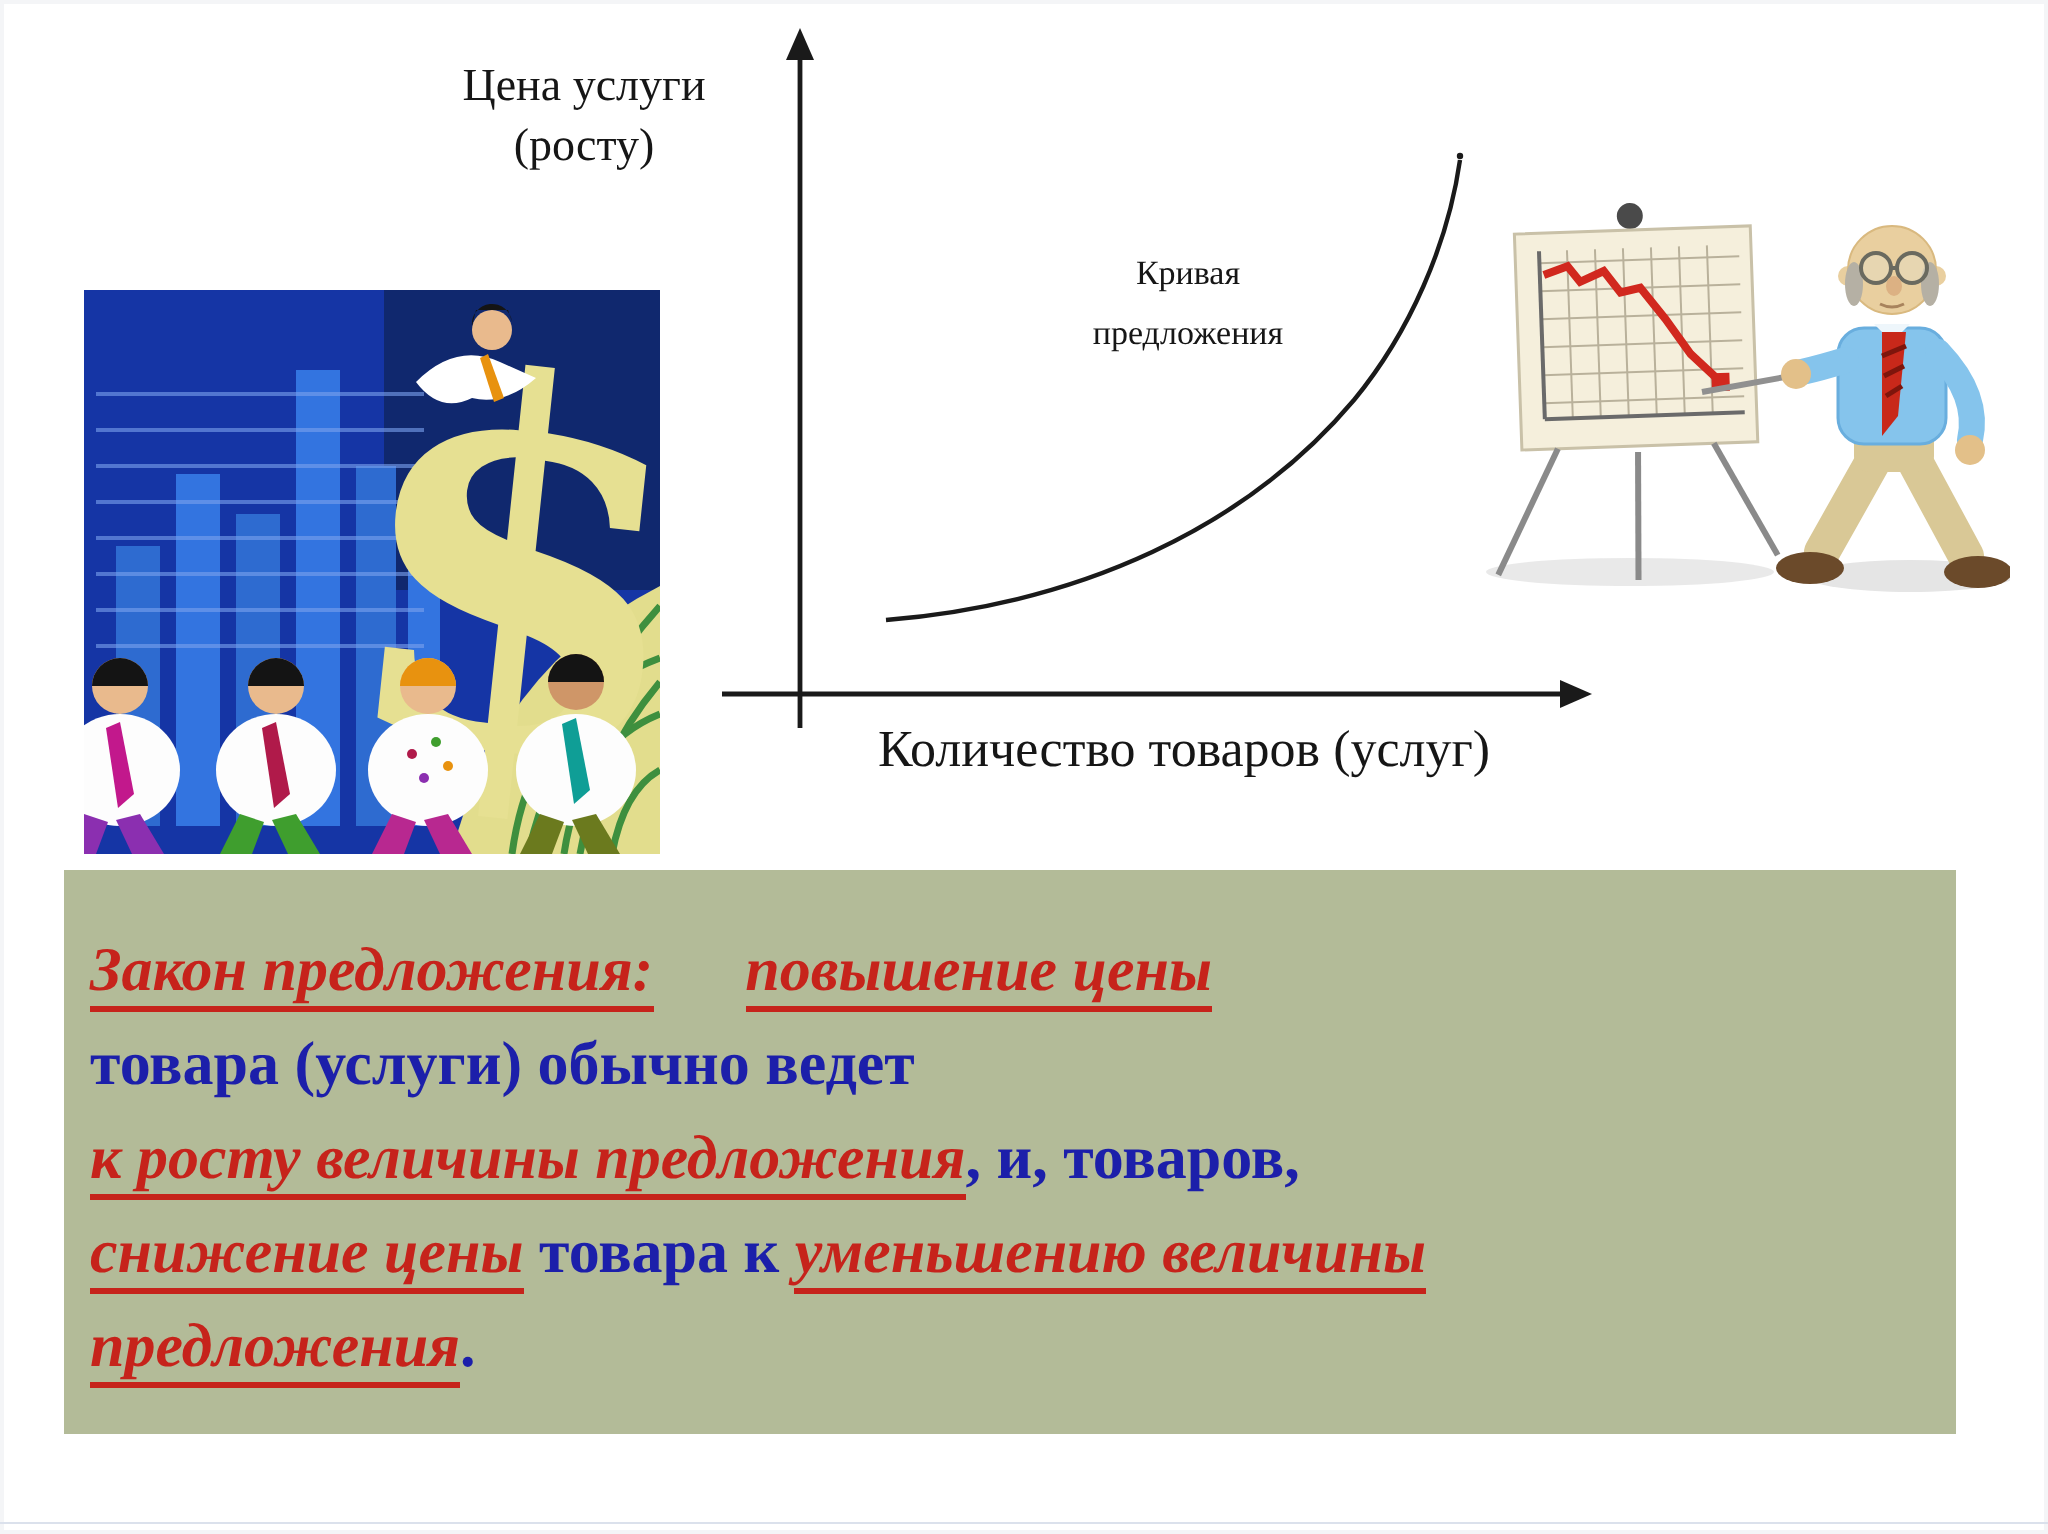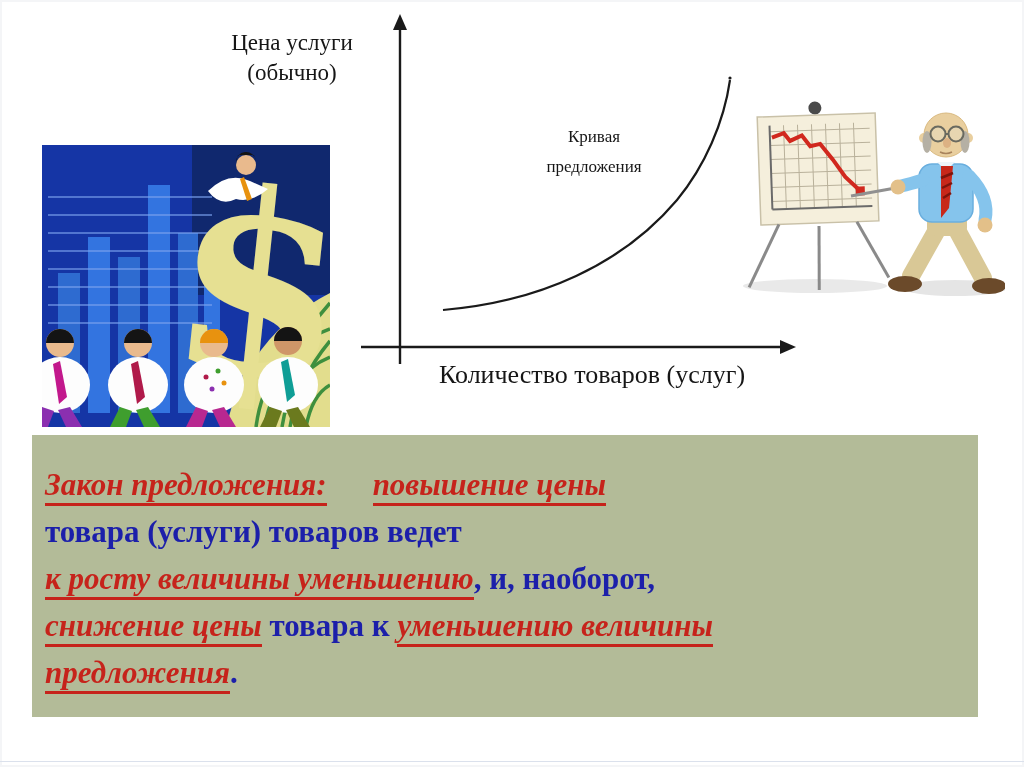--- a/index.html
+++ b/index.html
@@ -44,21 +44,21 @@
     <g>
       <line x1="6" y1="335" x2="428" y2="335" stroke="#1a1a1a" stroke-width="2.4"></line>
       <polygon points="441,335 425,328 425,342" fill="#1a1a1a"></polygon>
     </g>
     <path d="M 88,298 C 185,290 268,252 322,188 C 350,154 369,110 375,68" fill="none" stroke="#1a1a1a" stroke-width="2.2"></path>
     <circle cx="375" cy="66" r="1.6" fill="#1a1a1a"></circle>
   </svg>
 
   <div class="graph-label y-label">
     <div>Цена услуги</div>
-    <div>(обычно)</div>
+    <div>(росту)</div>
   </div>
 
   <div class="graph-label curve-label">
     <div>Кривая</div>
     <div>предложения</div>
   </div>
 
   <div class="graph-label x-label">Количество товаров (услуг)</div>
 
   <svg class="clipart-left" viewBox="0 0 288 282">
@@ -203,20 +203,20 @@
         <circle cx="223" cy="46" r="7.5" fill="#e6dcc0" fill-opacity="0.55" stroke="#6a6a5f" stroke-width="2"></circle>
         <line x1="212" y1="46" x2="216" y2="46" stroke="#6a6a5f" stroke-width="2"></line>
       </g>
       <ellipse cx="214" cy="55" rx="4" ry="5" fill="#dcb183"></ellipse>
       <path d="M 207,64 Q 213,67 219,64" stroke="#a8835c" stroke-width="1.5" fill="none"></path>
     </g>
   </svg>
 
   <div class="text-box">
     <div class="tb-line"><span class="red">Закон предложения:</span><span class="gap"></span><span class="red">повышение цены</span></div>
-    <div class="tb-line"><span class="blue">товара (услуги) товаров ведет</span></div>
-    <div class="tb-line"><span class="red">к росту величины уменьшению</span><span class="blue">, и, наоборот,</span></div>
+    <div class="tb-line"><span class="blue">товара (услуги) обычно ведет</span></div>
+    <div class="tb-line"><span class="red">к росту величины предложения</span><span class="blue">, и, товаров,</span></div>
     <div class="tb-line"><span class="red">снижение цены</span><span class="blue"> товара к </span><span class="red">уменьшению величины</span></div>
     <div class="tb-line"><span class="red">предложения</span><span class="blue">.</span></div>
   </div>
 
   <div class="bottom-rule"></div>
 </div>
 
 </body></html>

